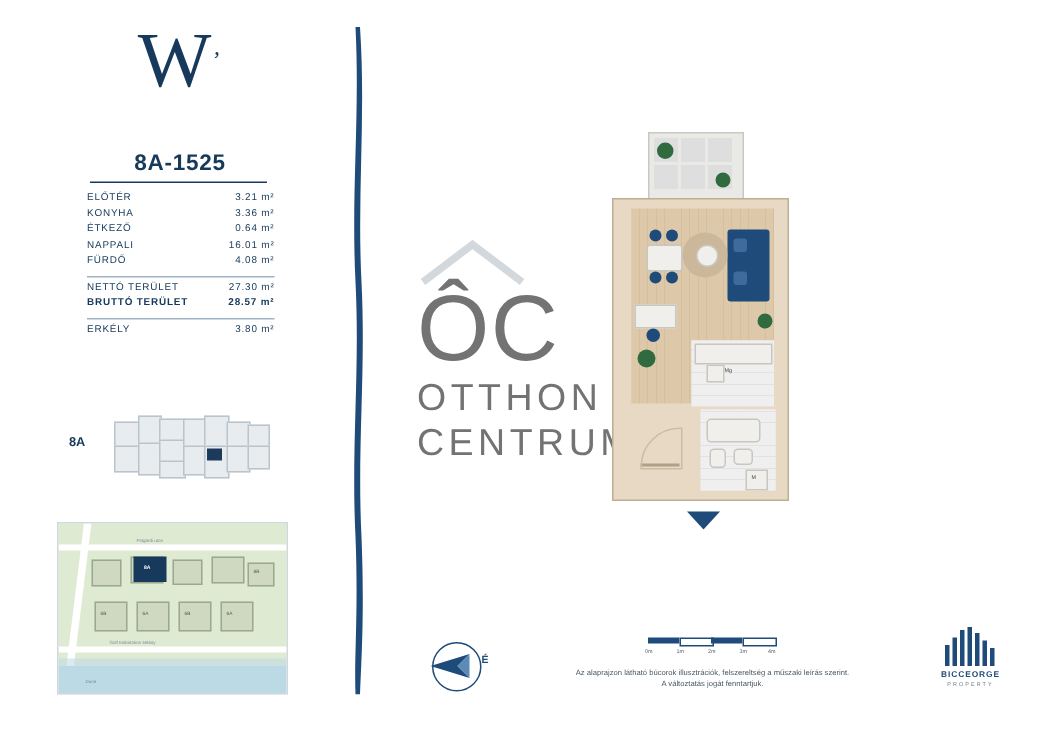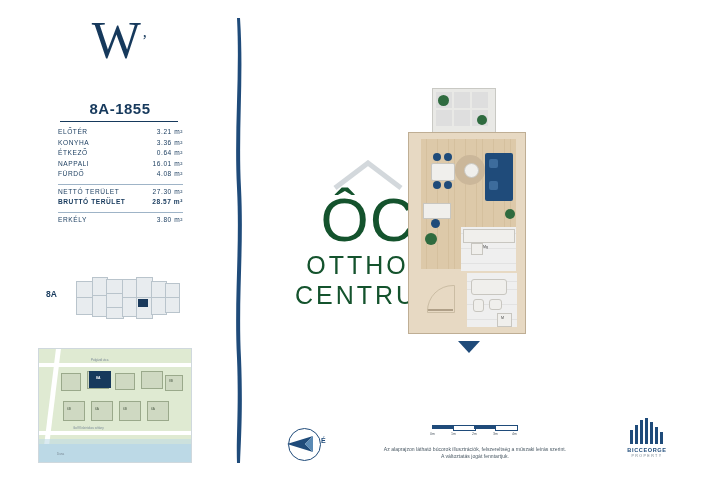--- a/index.html
+++ b/index.html
@@ -75,21 +75,21 @@
   .sm-road-label{position:absolute;font-size:3px;color:#7a8a96;}
   .sm-bldlabel{position:absolute;font-size:3.2px;color:#4b5a46;}
 
   
   .divider{position:absolute;left:231px;top:18px;width:14px;height:445px;}
   .divider svg{display:block;}
 
   
   .watermark{
     position:absolute;left:278px;top:160px;width:180px;
-    text-align:center;color:#14532d;
+    color:#737373;
     pointer-events:none;
   }
   .wm-roof{
     font-size:30px;line-height:18px;font-family:"Liberation Serif",serif;
   }
   .wm-oc{
     font-size:62px;line-height:60px;font-weight:400;letter-spacing:1px;
     font-family:"Liberation Sans",sans-serif;
   }
   .wm-t1{font-size:25px;letter-spacing:3px;line-height:30px;}
@@ -159,21 +159,21 @@
 <body>
 
 <div class="page">
 
   <div class="left-panel">
 
     <div class="logo-block">
       <div class="logo-mark"><span>W</span><span class="tick">’</span></div>
     </div>
 
-    <div class="unit-code">8A-1855</div>
+    <div class="unit-code">8A-1525</div>
     <div class="unit-rule"></div>
 
     <div class="room-table">
       <div class="room-row">
         <span class="name">ELŐTÉR</span>
         <span class="val">3.21 m²</span>
       </div>
       <div class="room-row">
         <span class="name">KONYHA</span>
         <span class="val">3.36 m²</span>

